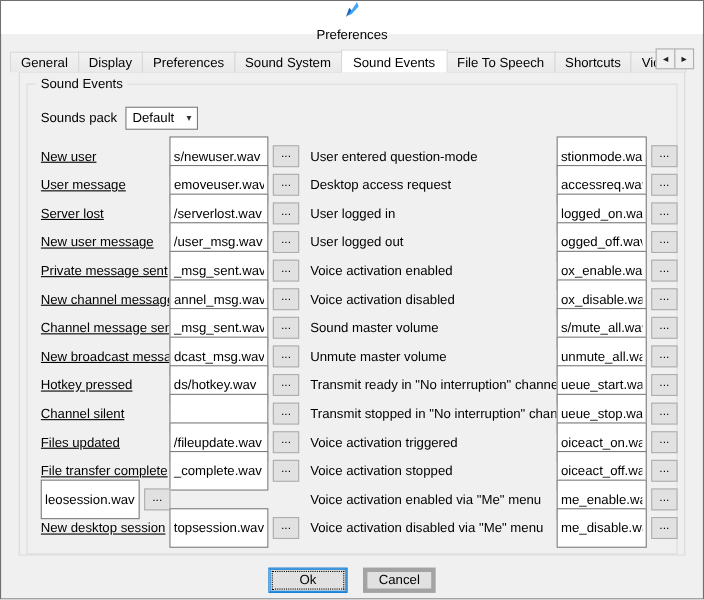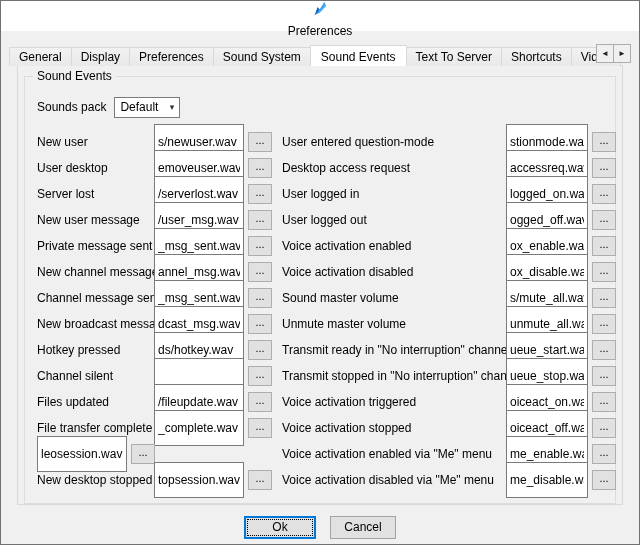--- a/index.html
+++ b/index.html
@@ -91,21 +91,21 @@
     padding-left:5px; cursor:default;
   }
   .combo .arrow { width:15px; text-align:center; font-size:9px; color:#333; }
 
   .columns { display:flex; margin-top:10px; }
   .col { display:flex; flex-direction:column; }
   .col.left  { width:235px; }
   .col.right { margin-left:10px; flex:1; }
   .row { display:flex; align-items:center; height:26px; }
   .row-label { white-space:nowrap; overflow:hidden; }
-  .col.left  .row-label { flex:0 0 117px; }
+  .col.left  .row-label { flex:0 0 117px;text-decoration:underline; }
   .col.right .row-label { flex:0 0 224px; }
   .row input {
     box-sizing:border-box;
     height:36px; border:1px solid #7a7a7a;
     padding:1px 3px; font:inherit; background:#fff;
   }
   .col.left  .row input { width:90px; }
   .col.right .row input { width:82px; }
   .browse-btn {
     box-sizing:border-box;
@@ -114,21 +114,21 @@
     font:inherit; font-size:11px; line-height:1; padding:0 0 4px 0;
   }
 
   
   .footer {
     height:40px; display:flex; align-items:center;
     justify-content:center; gap:14px; padding-top:2px;
   }
   .btn {
     box-sizing:border-box;
-    height:23px; border:1px solid #a3a3a3; background:#e1e1e1;
+    height:23px; border:4px solid #a3a3a3; background:#e1e1e1;
     font:inherit; padding:0 8px;
   }
   .btn.ok { width:72px; border:1px solid #0078d7; box-shadow:inset 0 0 0 1px #0078d7; outline:1px dotted #000; outline-offset:-4px; }
   .btn.cancel { width:66px; }
 </style>
 </head>
 <body>
 
 <div class="window">
 
@@ -142,21 +142,21 @@
     <span class="title">Preferences</span>
   </div>
 
   <div class="tabwrap">
     <div class="tabbar">
       <div class="tab">General</div>
       <div class="tab">Display</div>
       <div class="tab">Preferences</div>
       <div class="tab">Sound System</div>
       <div class="tab active">Sound Events</div>
-      <div class="tab">Text To Server</div>
+      <div class="tab">File To Speech</div>
       <div class="tab">Shortcuts</div>
       <div class="tab">Video</div>
     </div>
     <div class="tab-scroll">
       <button><span>◄</span></button>
       <button><span>►</span></button>
     </div>
 
     <div class="pane">
       <div class="groupbox">
@@ -172,21 +172,21 @@
 
         <div class="columns">
 
           <div class="col left">
             <div class="row">
               <span class="row-label">New user</span>
               <input value="s/newuser.wav" style="">
               <button class="browse-btn">...</button>
             </div>
             <div class="row">
-              <span class="row-label">User desktop</span>
+              <span class="row-label">User message</span>
               <input value="emoveuser.wav" style="">
               <button class="browse-btn">...</button>
             </div>
             <div class="row">
               <span class="row-label">Server lost</span>
               <input value="/serverlost.wav" style="">
               <button class="browse-btn">...</button>
             </div>
             <div class="row">
               <span class="row-label">New user message</span>
@@ -231,21 +231,21 @@
             <div class="row">
               <span class="row-label">File transfer complete</span>
               <input value="_complete.wav" style="">
               <button class="browse-btn">...</button>
             </div>
             <div class="row">
               <input value="leosession.wav" style="">
               <button class="browse-btn">...</button>
             </div>
             <div class="row">
-              <span class="row-label">New desktop stopped</span>
+              <span class="row-label">New desktop session</span>
               <input value="topsession.wav" style="">
               <button class="browse-btn">...</button>
             </div>
           </div>
 
           <div class="col right">
             <div class="row">
               <span class="row-label">User entered question-mode</span>
               <input value="stionmode.wav" style="">
               <button class="browse-btn">...</button>

